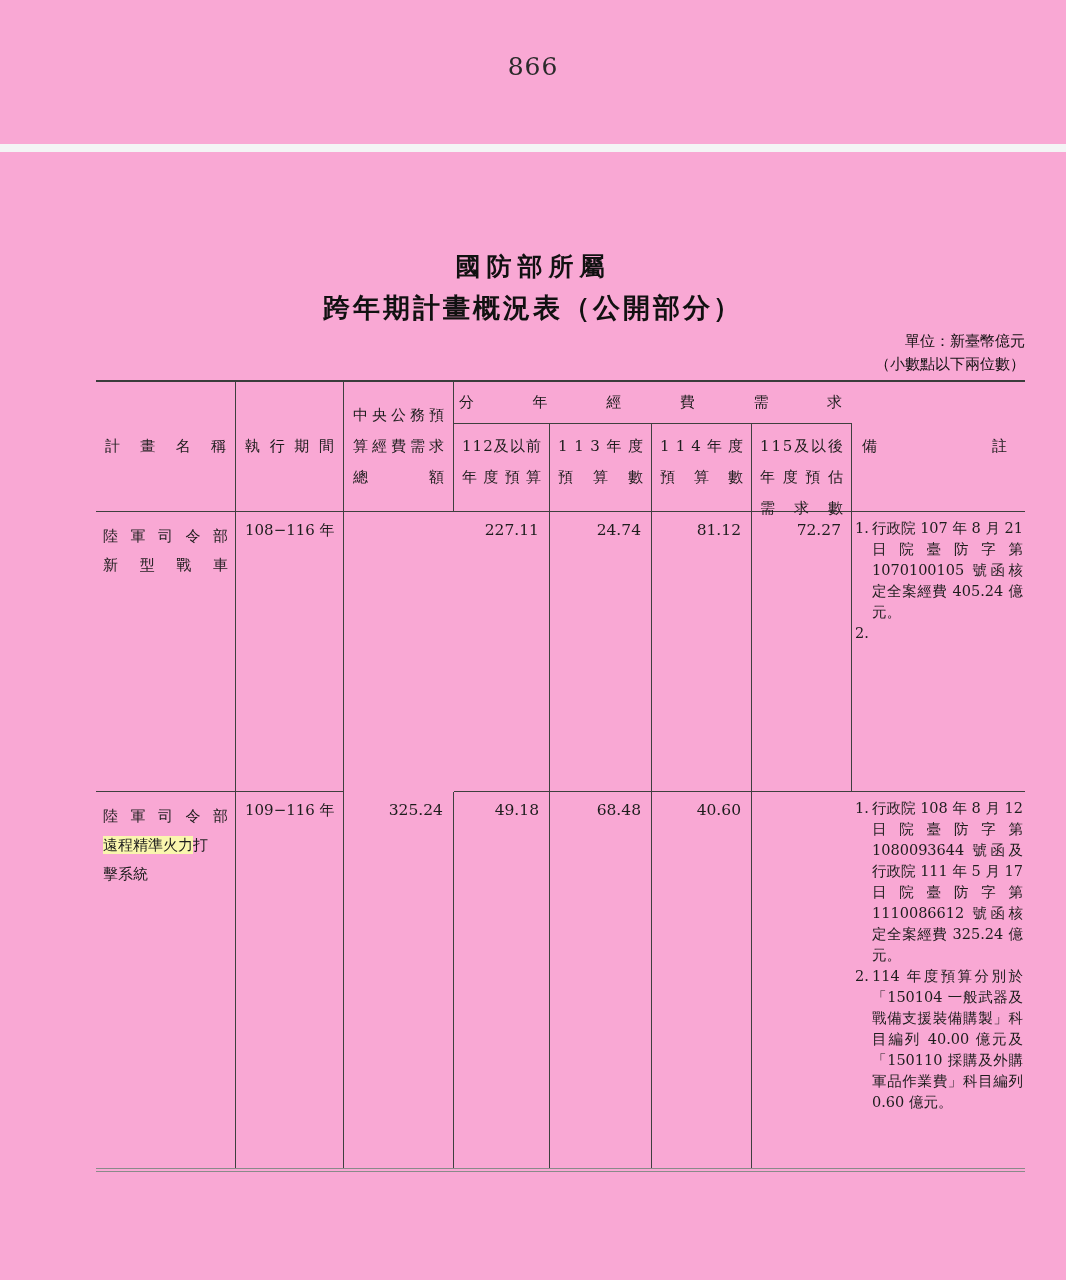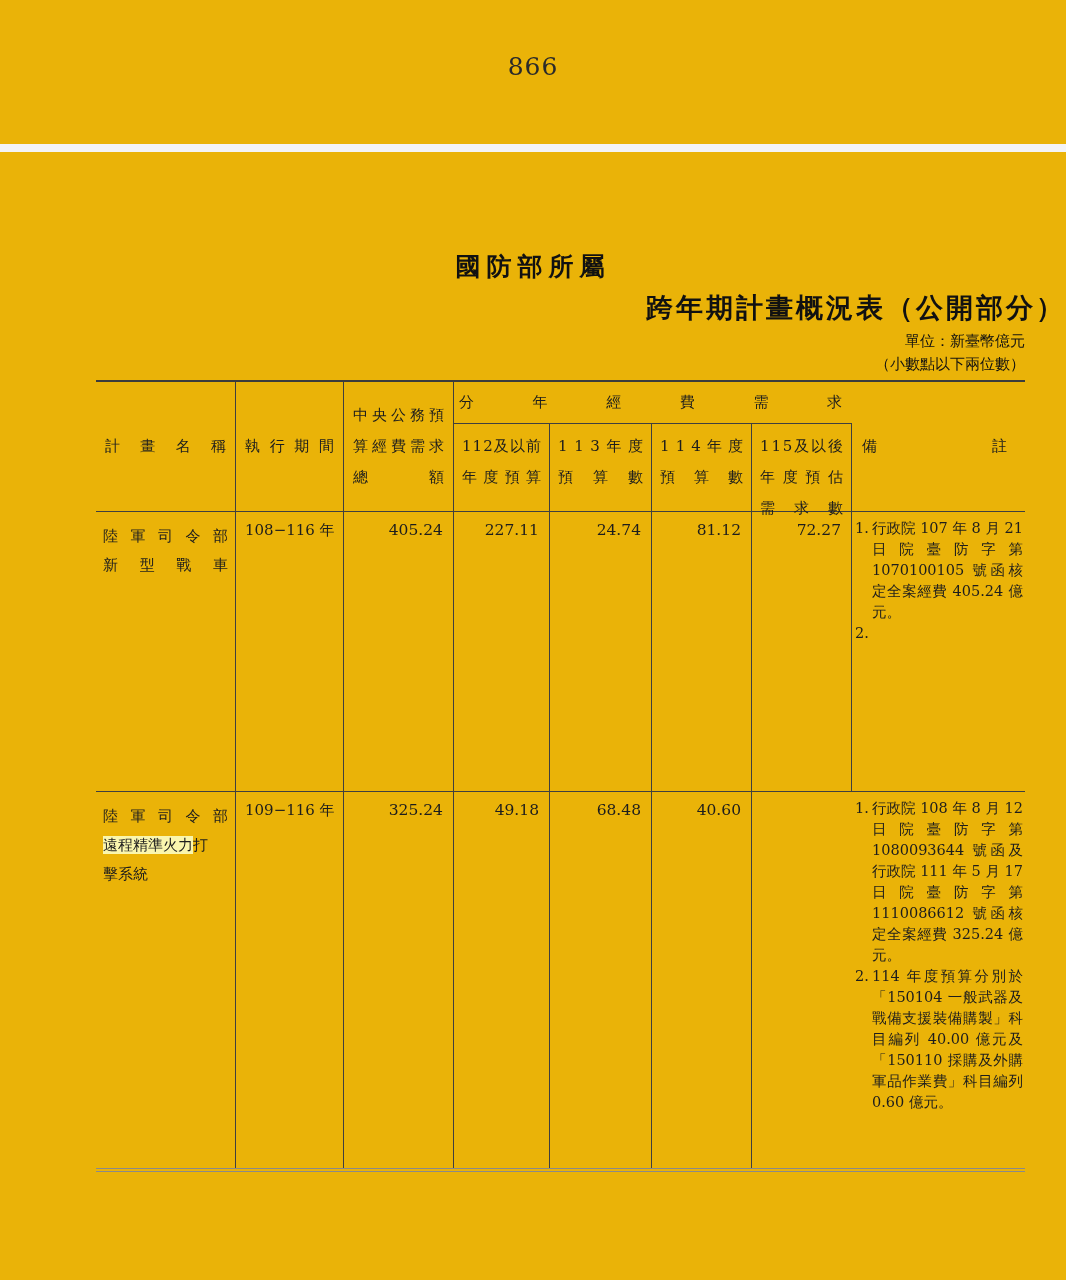--- a/index.html
+++ b/index.html
@@ -1,26 +1,26 @@
 <!DOCTYPE html>
 <html><head>
 <meta charset="utf-8">
 <style>
   * { margin:0; padding:0; box-sizing:border-box; }
   html,body { background:#fff; }
   body { font-family:"DejaVu Serif","Liberation Serif",serif; color:#1d1d1d; }
-  .page { position:relative; width:1066px; height:1280px; background:#eab308; overflow:hidden; }
+  .page { position:relative; width:1066px; height:1280px; background:#f9a8d4; overflow:hidden; }
 
   .page-number { position:absolute; top:52px; left:0; width:100%; text-align:center;
                  font-size:25px; letter-spacing:1px; color:#2a2a2a; }
   .top-band { position:absolute; top:144px; left:0; width:1066px; height:8px; background:#f4f4f5; }
 
   .title-block { position:absolute; top:250px; left:0; width:100%; text-align:center; color:#111; }
   .title-line1 { font-size:25px; font-weight:bold; letter-spacing:6px; }
-  .title-line2 { font-size:27px; font-weight:bold; letter-spacing:3px; margin-top:7px;text-align:right; }
+  .title-line2 { font-size:27px; font-weight:bold; letter-spacing:3px; margin-top:7px; }
   .subtitle { position:absolute; top:337px; left:0; width:100%; text-align:center; font-size:16px; color:#111; }
 
   .unit-note { position:absolute; top:330px; right:41px; width:230px; text-align:right;
                font-size:15px; line-height:23px; color:#111; }
 
   
   .budget-table {
     position:absolute; left:96px; top:380px; width:929px;
     display:grid;
     grid-template-columns:140px 108px 110px 96px 102px 100px 100px 173px;
@@ -217,21 +217,20 @@
           </div>
           <div class="spread-line">
             <span>新</span>
             <span>型</span>
             <span>戰</span>
             <span>車</span>
           </div>
         </div>
     </div>
     <div class="c br rb period-cell" style="grid-column:2; grid-row:3;">108−116 年</div>
-    <div class="c br rb num-cell" style="grid-column:3; grid-row:3;">405.24</div>
     <div class="c br rb num-cell" style="grid-column:4; grid-row:3;">227.11</div>
     <div class="c br rb num-cell" style="grid-column:5; grid-row:3;">24.74</div>
     <div class="c br rb num-cell" style="grid-column:6; grid-row:3;">81.12</div>
     <div class="c br rb num-cell" style="grid-column:7; grid-row:3;">72.27</div>
     <div class="c rb remarks-cell" style="grid-column:8; grid-row:3;">
         <div class="remark">
           <span class="rmarker">1.</span>
           <div class="rtext">行政院 107 年 8 月 21 日院臺防字第 1070100105 號函核定全案經費 405.24 億元。</div>
         </div>
         <div class="remark">

